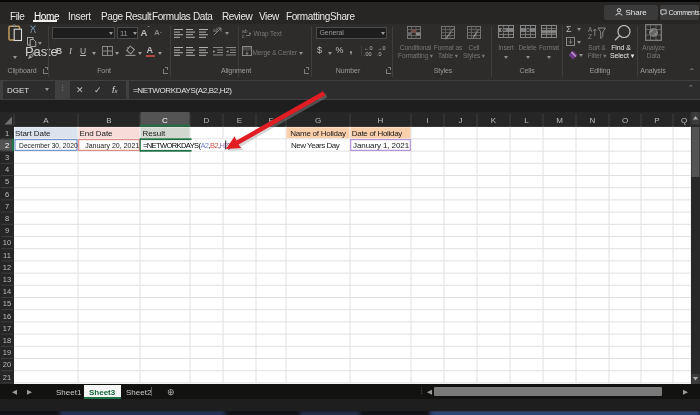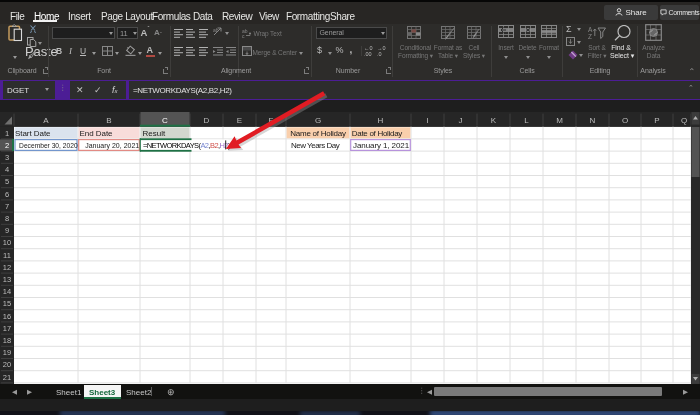--- a/index.html
+++ b/index.html
@@ -3,35 +3,35 @@
 <style>
 html,body{margin:0;padding:0;background:#000;}
 *{box-sizing:border-box;}
 #app{position:relative;width:700px;height:415px;overflow:hidden;background:#1e1e1e;font-family:"Liberation Sans",sans-serif;}
 .abs{position:absolute;}
 #menubar{left:0;top:0;width:700px;height:24px;background:#282624;box-shadow:inset 0 2px 0 #060606;}
 .mtab{position:absolute;top:11px;font-size:10px;letter-spacing:-0.4px;color:#e6e6e4;}
 #homeu{position:absolute;left:33px;top:20px;width:24px;height:2px;background:#f2f2f2;}
 .tbtn{position:absolute;top:5px;height:15px;background:#3a3a3a;border-radius:2px;color:#e8e8e8;font-size:8px;line-height:15px;text-align:center;}
 #ribbon{left:0;top:24px;width:700px;height:56px;background:#2d2c2a;}
-#fbar{left:0;top:80px;width:700px;height:20px;background:#4c1d95;}
+#fbar{left:0;top:80px;width:700px;height:20px;background:#404040;}
 .fpanel{position:absolute;background:#2d2d2d;}
 #gap{left:0;top:100px;width:700px;height:12px;background:#1e1e1e;}
 #tabbar{left:0;top:384px;width:700px;height:15px;background:#121210;}
 #statusbar{left:0;top:399px;width:700px;height:11.5px;background:#272624;}
 #bottomstrip{left:0;top:410.5px;width:700px;height:4.5px;background:#111118;overflow:hidden;}
 .stext{position:absolute;font-size:7.5px;color:#c8c8c8;}
 </style></head>
 <body>
 <div id="app">
   <div class="abs" id="menubar">
     <span class="mtab" style="left:10px">File</span>
     <span class="mtab" style="left:34px;color:#fff">Home</span>
     <span class="mtab" style="left:68px">Insert</span>
-    <span class="mtab" style="left:101px">Page Layout</span>
+    <span class="mtab" style="left:101px">Page Result</span>
     <span class="mtab" style="left:152px">Formulas</span>
     <span class="mtab" style="left:193px">Data</span>
     <span class="mtab" style="left:222px">Review</span>
     <span class="mtab" style="left:259px">View</span>
     <span class="mtab" style="left:286px">Formatting</span>
     <span class="mtab" style="left:330px">Share</span>
     <div id="homeu"></div>
     <div class="tbtn" style="left:604px;width:54px;white-space:nowrap;"><svg width="8" height="8" viewBox="0 0 8 8" style="vertical-align:-1px">
           <circle cx="4" cy="2.3" r="1.7" fill="none" stroke="#d8d8d8" stroke-width="1"></circle>
           <path d="M1,7.5 C1,5 7,5 7,7.5" fill="none" stroke="#d8d8d8" stroke-width="1"></path>

